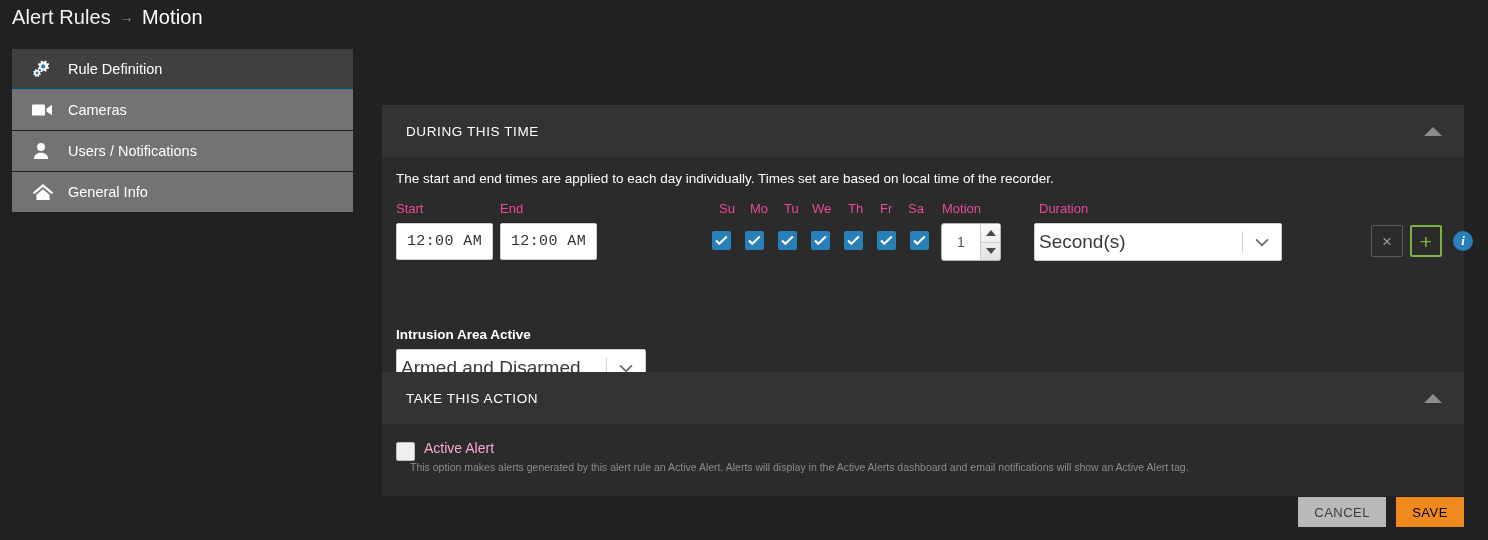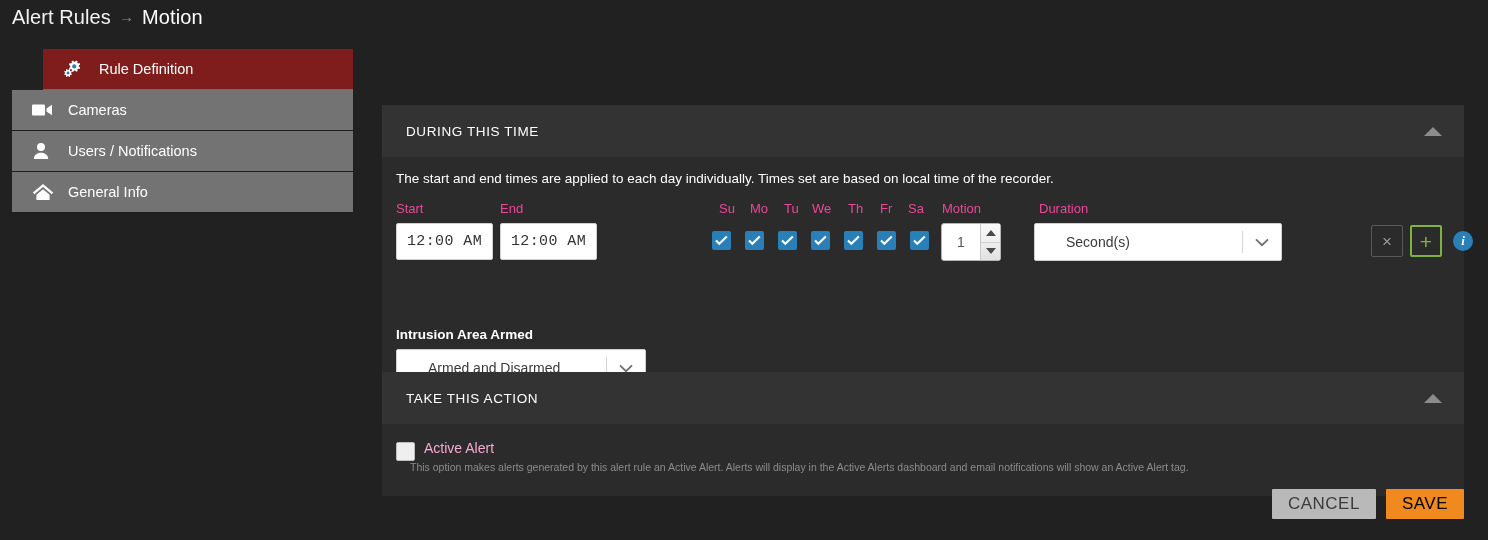--- a/index.html
+++ b/index.html
@@ -30,21 +30,21 @@
     width: 341px;
   }
   .side-item {
     height: 41px;
     display: flex; align-items: center;
     padding-left: 20px;
     background: #737373;
     border-bottom: 1px solid #1e1e1e;
     color: #ffffff; font-size: 14.5px;
   }
-  .side-item.active { background: #7f1d1d; border-bottom-color: #2980b9; margin-left: 31px; }
+  .side-item.active { background: #404040; border-bottom-color: #2980b9; }
   .side-item .side-ico {
     width: 26px; height: 20px; margin-right: 10px;
     display: flex; align-items: center; justify-content: flex-start;
     color: #ffffff; flex: 0 0 auto;
   }
   .side-item .side-ico svg { display: block; fill: #ffffff; }
 
   
   .panel { position: absolute; left: 382px; width: 1082px; }
   .panel-head {
@@ -130,21 +130,21 @@
   .tri-dn {
     width: 0; height: 0; border-left: 5px solid transparent;
     border-right: 5px solid transparent; border-top: 6px solid #4a4a4a;
   }
 
   .select-box {
     background: #ffffff; border: 1px solid #cfcfcf; border-radius: 2px;
     display: flex; align-items: center; height: 38px;
   }
   .select-box .sel-val {
-    flex: 1; padding-left: 31px; color: #3a3a3a; font-size: 14px;
+    flex: 1; padding-left: 4px; color: #3a3a3a; font-size: 19px;
   }
   .select-box .sel-div { width: 1px; height: 22px; background: #d3d3d3; }
   .select-box .sel-arrow {
     width: 38px; display: flex; align-items: center; justify-content: center;
   }
   .select-box .sel-arrow svg { display: block; stroke: #6d6d6d; }
   #duration-select { position: absolute; left: 638px; top: 0; width: 248px; }
 
   .sq-btn {
     position: absolute; top: 2px; width: 32px; height: 32px;
@@ -198,22 +198,22 @@
   }
 
   
   #footer-buttons {
     position: absolute; right: 24px; top: 489px;
     display: flex; gap: 10px; align-items: center;
   }
   .btn {
     height: 30px; min-width: 68px; padding: 0 16px;
     display: flex; align-items: center; justify-content: center;
-    font-size: 17px; letter-spacing: .5px; border: none; border-radius: 1px;
-    font-family: "Liberation Sans", sans-serif; cursor: pointer;
+    font-size: 13px; letter-spacing: .5px; border: none; border-radius: 1px;
+    font-family: "Liberation Sans", sans-serif; cursor: pointer; margin-top: 8px;
   }
   #cancel-button { background: #b9b9b9; color: #3c3c3c; }
   #save-button { background: #f08a1e; color: #000000; }
 </style>
 </head>
 <body>
 
 <div id="breadcrumb">
   <span class="crumb-root">Alert Rules</span>
   <span class="crumb-sep">→</span>
@@ -353,21 +353,21 @@
             </svg>
         </span>
       </div>
 
       <div class="sq-btn" id="btn-remove">×</div>
       <div class="sq-btn" id="btn-add">+</div>
       <div id="info-icon">i</div>
 
     </div>
 
-    <div class="sub-label">Intrusion Area Armed</div>
+    <div class="sub-label">Intrusion Area Active</div>
 
     <div class="select-box" id="intrusion-select">
       <span class="sel-val">Armed and Disarmed</span>
       <span class="sel-div"></span>
       <span class="sel-arrow">
         <svg width="14" height="9" viewBox="0 0 14 9">
             <path d="M1 1.3L7 7.2l6-5.9" stroke-width="1.7" fill="none"></path>
           </svg>
       </span>
     </div>

